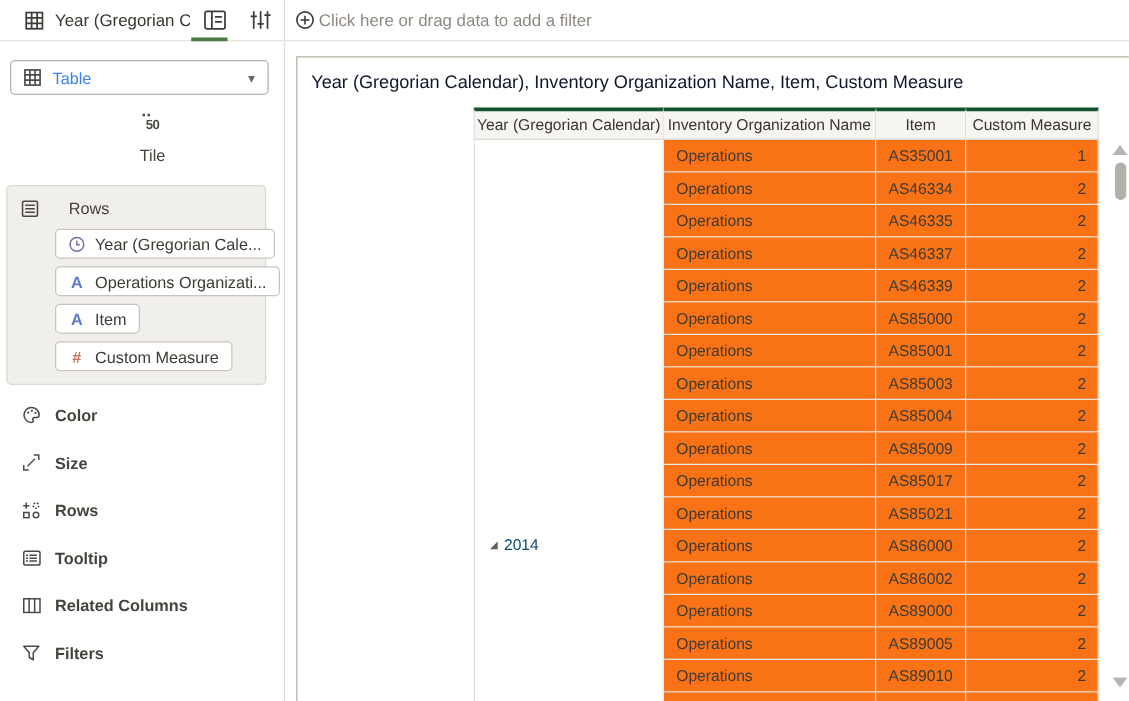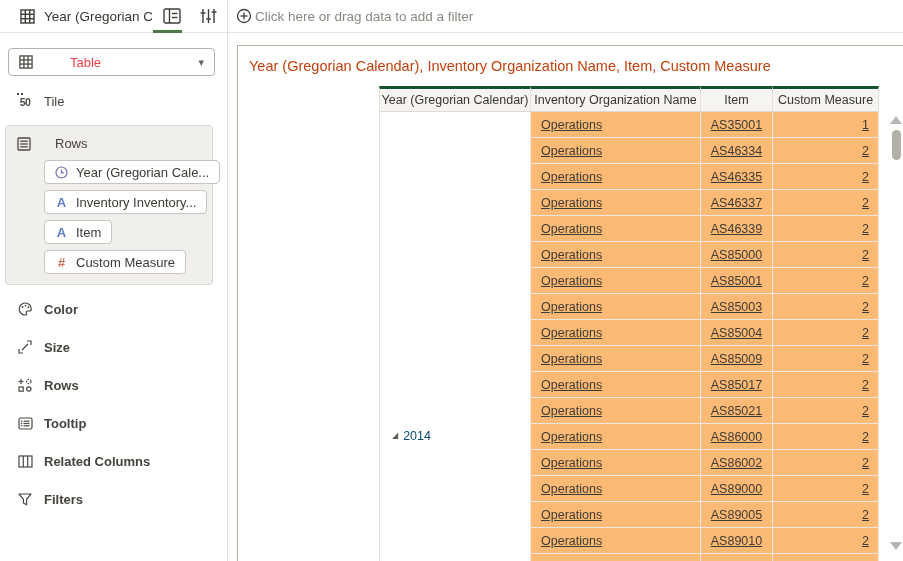--- a/index.html
+++ b/index.html
@@ -15,43 +15,43 @@
   .topbar-left { position:relative; width:228px; height:100%; border-right:1px solid #e2dfda; display:flex; align-items:center; padding-left:20px; }
   .vt-title { margin-left:9px; font-size:13.5px; color:#39352f; white-space:nowrap; max-width:108px; overflow:hidden; }
   .tab-underline { position:absolute; left:153px; bottom:-1px; width:29px; height:3px; background:var(--accent); }
   .tb-ico { position:absolute; top:8px; }
   .ico-grammar { left:163px; } .ico-sliders { left:200px; }
   .filterbar { flex:1; display:flex; align-items:center; padding-left:8px; gap:3px;text-align:center; }
   .filter-text { color:#8d8press881; color:#8d8881; font-size:13.5px; }
   
   .sidebar { position:absolute; left:0; top:33px; width:228px; bottom:0; background:#fff; border-right:1px solid #e2dfda; }
   .select-box { margin:15px 12px 0 8px; height:28px; border:1px solid #b7b2aa; border-radius:4px; display:flex; align-items:center; gap:9px; padding:0 10px; background:#fff; }
-  .select-label { flex:1; font-size:13px; color:#ef4444;margin-left:28px; }
+  .select-label { flex:1; font-size:13px; color:#3b82f6; }
   .caret { color:#6b665f; font-size:11px; }
-  .tile-row { margin:18px 0 0 17px; display:flex; align-items:center; gap:11px; }
+  .tile-row { margin:18px 0 0 17px; display:flex; align-items:center; gap:11px;flex-direction:column; }
   .tile-ico { position:relative; font-size:10.5px; font-weight:bold; color:#4d4a44; letter-spacing:-0.5px; }
   .tile-ico::before { content:""; position:absolute; left:0px; top:-3px; width:2px; height:2px; background:#4d4a44; box-shadow:4px 0 0 #4d4a44; }
   .rows-panel { margin:16px 14px 0 5px; background:#f1efec; border:1px solid #dcd8d2; border-radius:4px; padding:8px 8px 8px 8px; }
   .rows-head { display:flex; align-items:center; gap:24px; margin:2px 0 9px 3px; }
   .pill { background:#fff; border:1px solid #c9c4bd; border-radius:4px; height:24px; display:flex; align-items:center; gap:8px; padding:0 10px; margin-bottom:6px; width:max-content; max-width:100%;margin-left:30px; }
   .pill:last-child { margin-bottom:2px; }
   .pill-label { font-size:13px; color:#3e3a34; white-space:nowrap; }
   .pill-ico { font-size:13px; font-weight:bold; width:13px; text-align:center; }
   .ico-A { color:var(--attr); } .ico-hash { color:var(--meas); }
   .menu { margin-top:5px; }
   .menu-item { display:flex; align-items:center; gap:11px; height:38px; padding-left:17px; font-size:13px; color:#46423c; cursor:default;font-weight:bold; }
   .mi-ico { width:16px; display:flex; justify-content:center; }
   
   .main { position:absolute; left:229px; top:33px; right:0; bottom:0; overflow:hidden; background:#fff; }
   .viz { position:absolute; left:8px; top:12px; right:-2px; bottom:-2px; border:1px solid var(--selborder); background:#fff; }
-  .viz-title { position:absolute; left:11px; top:12px; font-size:14.5px; color:#c2410c; white-space:nowrap; }
+  .viz-title { position:absolute; left:11px; top:12px; font-size:14.5px; color:#0f172a; white-space:nowrap; }
   .dt { position:absolute; left:141px; top:40px; display:grid; grid-template-columns:152px 170px 72px 106px; grid-template-rows:26px repeat(17,26px) 8px; }
   .th { background:#f6f5f2; border-top:3px solid #14532d; border-bottom:1px solid #dcd8d2; border-right:1px solid #e3e0db; display:flex; align-items:center; justify-content:center; font-size:12.5px; color:#39362f; }
   .th:first-child { border-left:1px solid #e3e0db; }
-  .td { display:flex; align-items:center; border-right:1px solid #eae7e2; border-bottom:1px solid #eae7e2; font-size:12.5px; color:#3e3b36; background:#fdba74;text-decoration:underline; }
+  .td { display:flex; align-items:center; border-right:1px solid #eae7e2; border-bottom:1px solid #eae7e2; font-size:12.5px; color:#3e3b36; background:#f97316; }
   .td.org { padding-left:10px; }
   .td.item { justify-content:center; }
   .td.val { justify-content:flex-end; padding-right:9px; }
   .td.partial { border-bottom:none; }
   .yearcell { grid-column:1; grid-row:2 / span 18; position:relative; border-left:1px solid #e3e0db; border-right:1px solid #eae7e2; background:#fff; }
   .yeargroup { position:absolute; left:12px; top:316px; display:flex; align-items:center; gap:5px; }
   .expand-marker { font-size:8px; color:#5f5b55; line-height:16px; }
   .year-label { font-size:12.5px; color:#0c4a6e; line-height:16px; }
   
   .sb-up, .sb-down { position:absolute; left:652px; width:0; height:0; border-left:6px solid transparent; border-right:6px solid transparent; }
@@ -158,21 +158,21 @@
             <g stroke="#7b68ae" stroke-width="1.2" fill="none">
               <circle cx="6.5" cy="6.5" r="5.5"></circle>
               <polyline points="6.5,3.5 6.5,6.8 8.8,6.8"></polyline>
             </g>
           </svg>
       </span>
       <span class="pill-label">Year (Gregorian Cale...</span>
     </div>
     <div class="pill">
       <span class="pill-ico ico-A">A</span>
-      <span class="pill-label">Inventory Inventory...</span>
+      <span class="pill-label">Operations Organizati...</span>
     </div>
     <div class="pill">
       <span class="pill-ico ico-A">A</span>
       <span class="pill-label">Item</span>
     </div>
     <div class="pill">
       <span class="pill-ico ico-hash">#</span>
       <span class="pill-label">Custom Measure</span>
     </div>
   </div>

